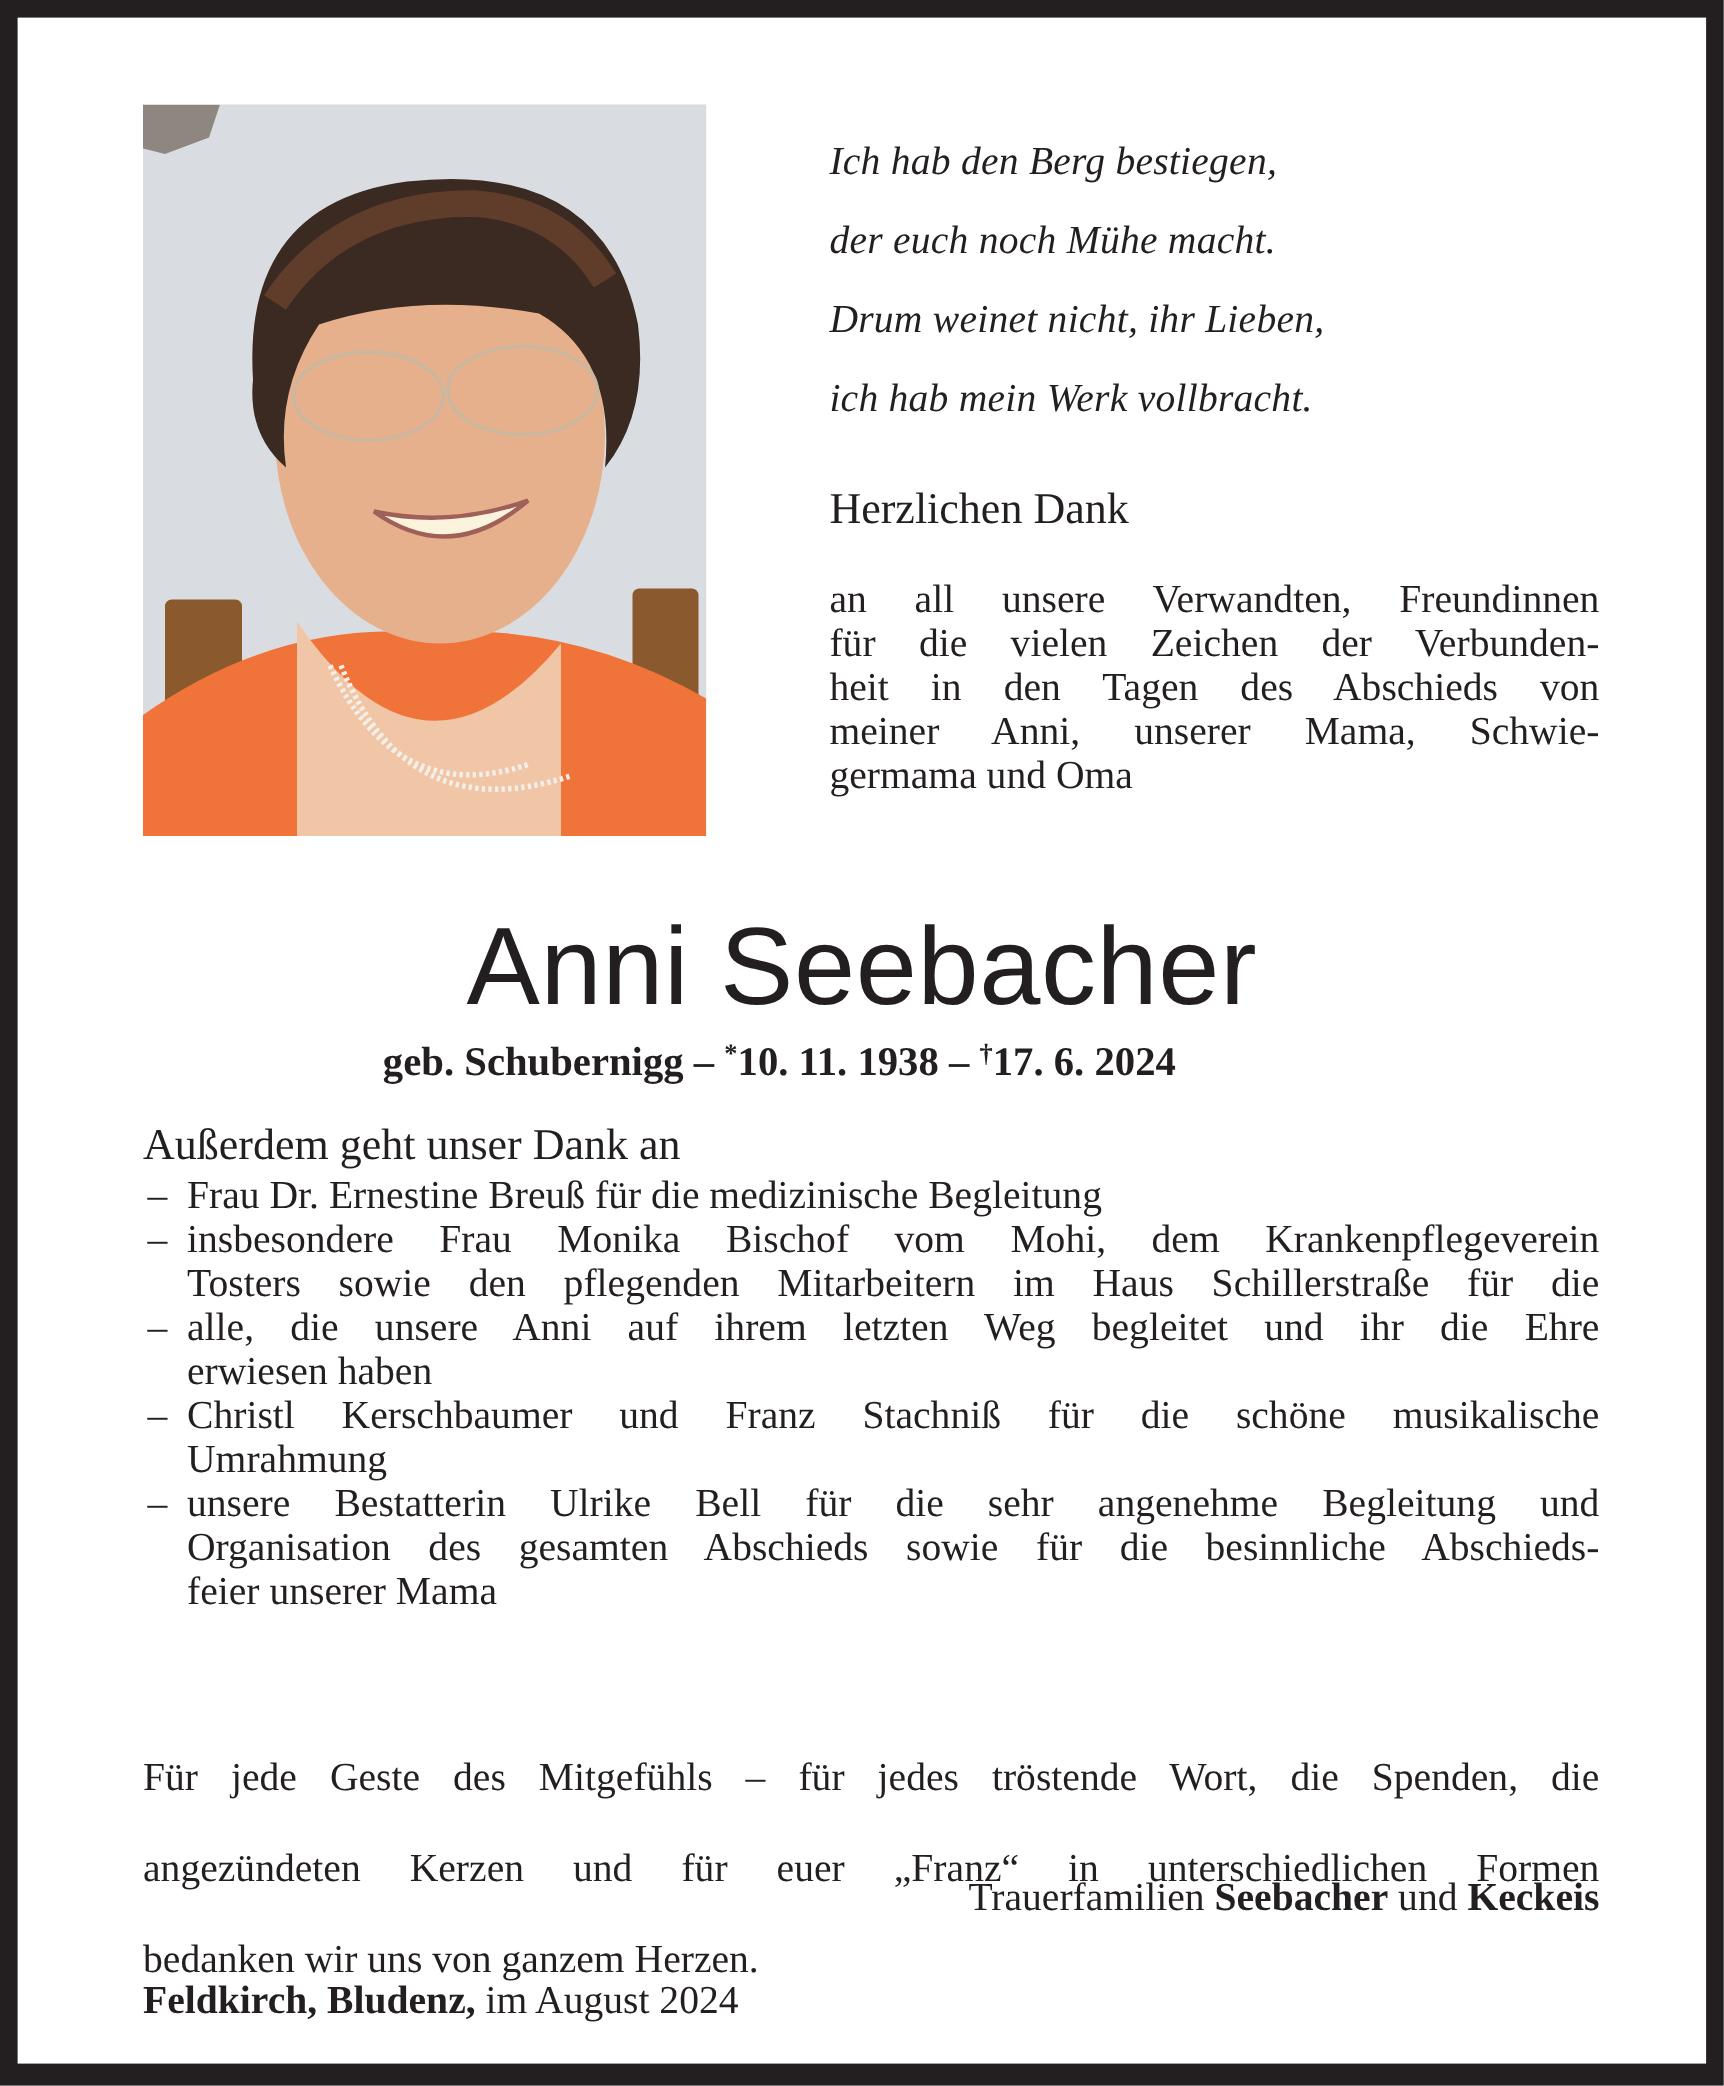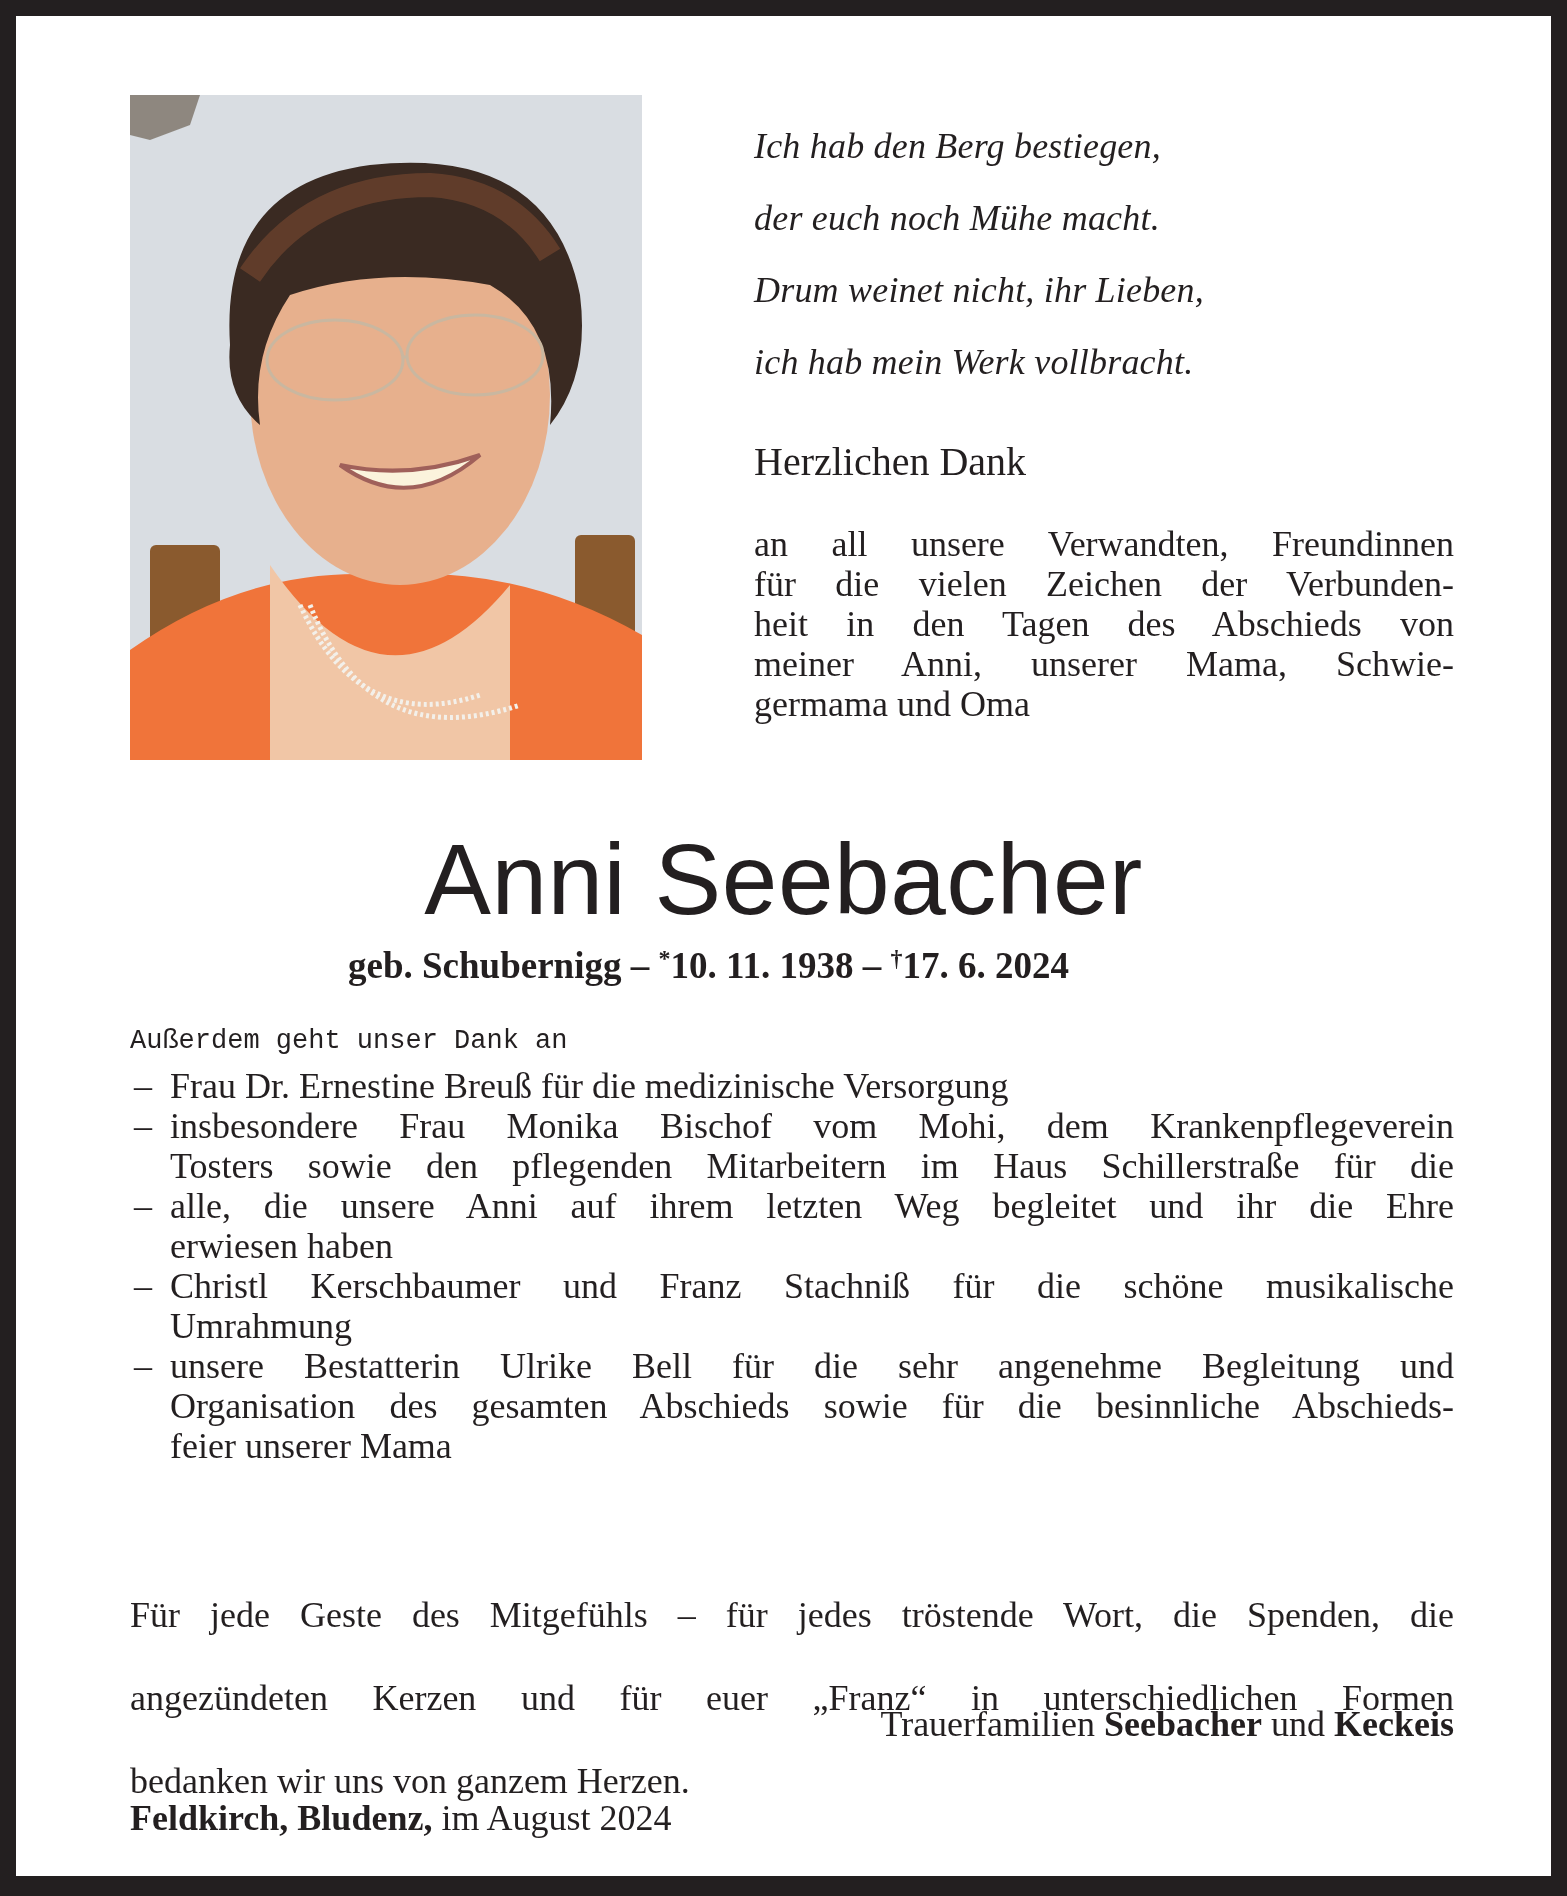--- a/index.html
+++ b/index.html
@@ -73,22 +73,22 @@
     font-family: "Liberation Serif", serif;
     font-weight: bold;
     font-size: 37px;
     line-height: 44px;
   }
   .lifedates sup { font-size: 24px; vertical-align: 12px; }
 
   .also {
     position: absolute;
     left: 114px; top: 1004px;
-    font-family: Liberation Mono, monospace;
-    font-size: 27px;
+    font-family: Liberation Serif, serif;
+    font-size: 40px;
     line-height: 42px;
   }
   .list {
     position: absolute;
     left: 114px; top: 1050px;
     width: 1324px;
     font-family: "Liberation Serif", serif;
     font-size: 36px;
     line-height: 40px;
   }
@@ -174,21 +174,21 @@
 
   <div class="lifedates">
     <span>geb. Schubernigg</span><span> – </span><sup>*</sup><span>10. 11. 1938</span><span> – </span><sup>†</sup><span>17. 6. 2024</span>
   </div>
 
   <div class="also">Außerdem geht unser Dank an</div>
 
   <div class="list">
     <div class="list-item">
       <span class="dash">–</span>
-      <div class="line last">Frau Dr. Ernestine Breuß für die medizinische Versorgung</div>
+      <div class="line last">Frau Dr. Ernestine Breuß für die medizinische Begleitung</div>
     </div>
     <div class="list-item">
       <span class="dash">–</span>
       <div class="line">insbesondere Frau Monika Bischof vom Mohi, dem Krankenpflegeverein</div>
       <div class="line">Tosters sowie den pflegenden Mitarbeitern im Haus Schillerstraße für die</div>
     </div>
     <div class="list-item">
       <span class="dash">–</span>
       <div class="line">alle, die unsere Anni auf ihrem letzten Weg begleitet und ihr die Ehre</div>
       <div class="line last">erwiesen haben</div>

